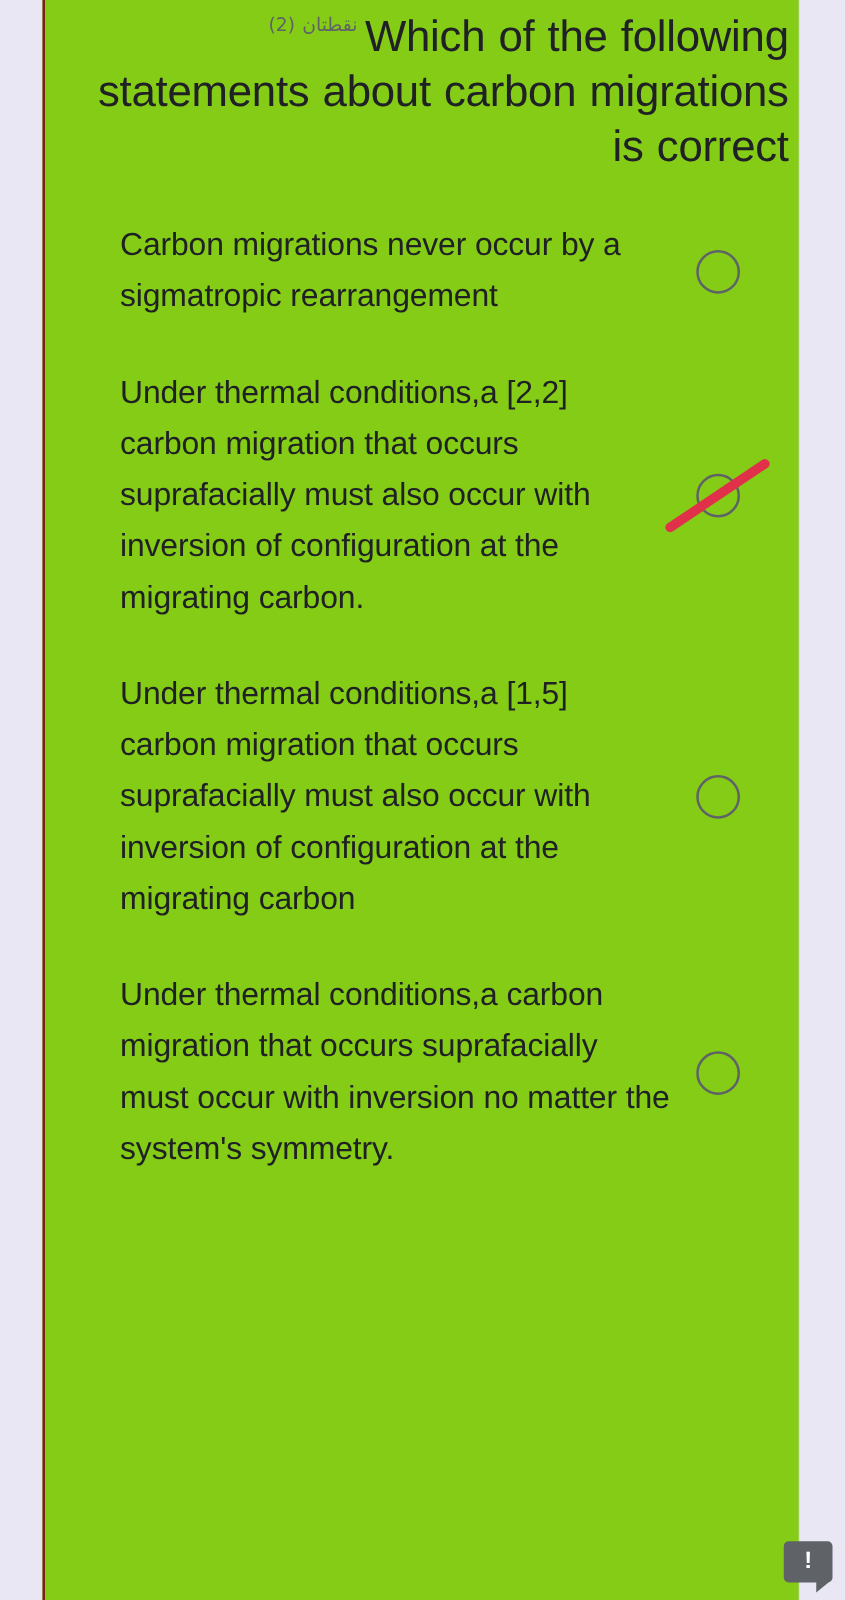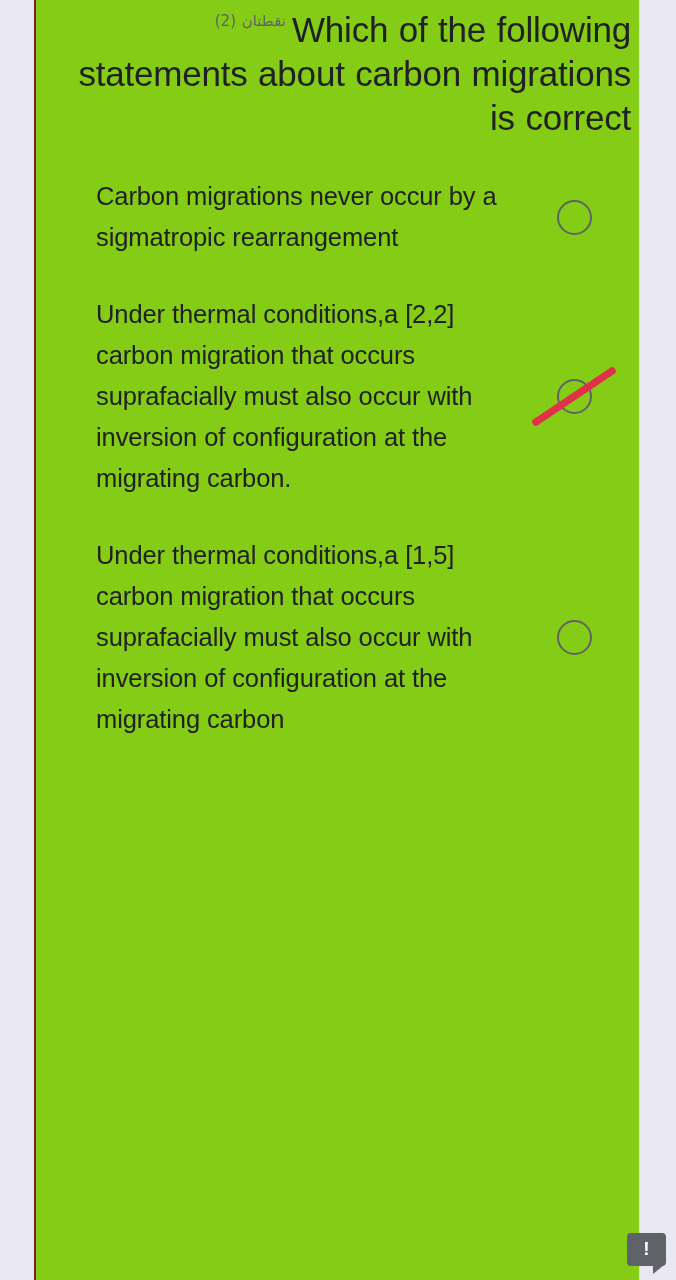--- a/index.html
+++ b/index.html
@@ -198,20 +198,26 @@
         </div>
       </div>
 
       <div class="option-row">
         <div class="option-text">Under thermal conditions,a [1,5] carbon migration that occurs suprafacially must also occur with inversion of configuration at the migrating carbon</div>
         <div class="radio-wrap">
           <span class="radio"></span>
         </div>
       </div>
 
+      <div class="option-row">
+        <div class="option-text">Under thermal conditions,a carbon migration that occurs suprafacially must occur with inversion no matter the system's symmetry.</div>
+        <div class="radio-wrap">
+          <span class="radio"></span>
+        </div>
+      </div>
 
 
     </div>
 
   </div>
 
   <div class="feedback-bubble">
     <span class="bang">!</span>
   </div>
 

